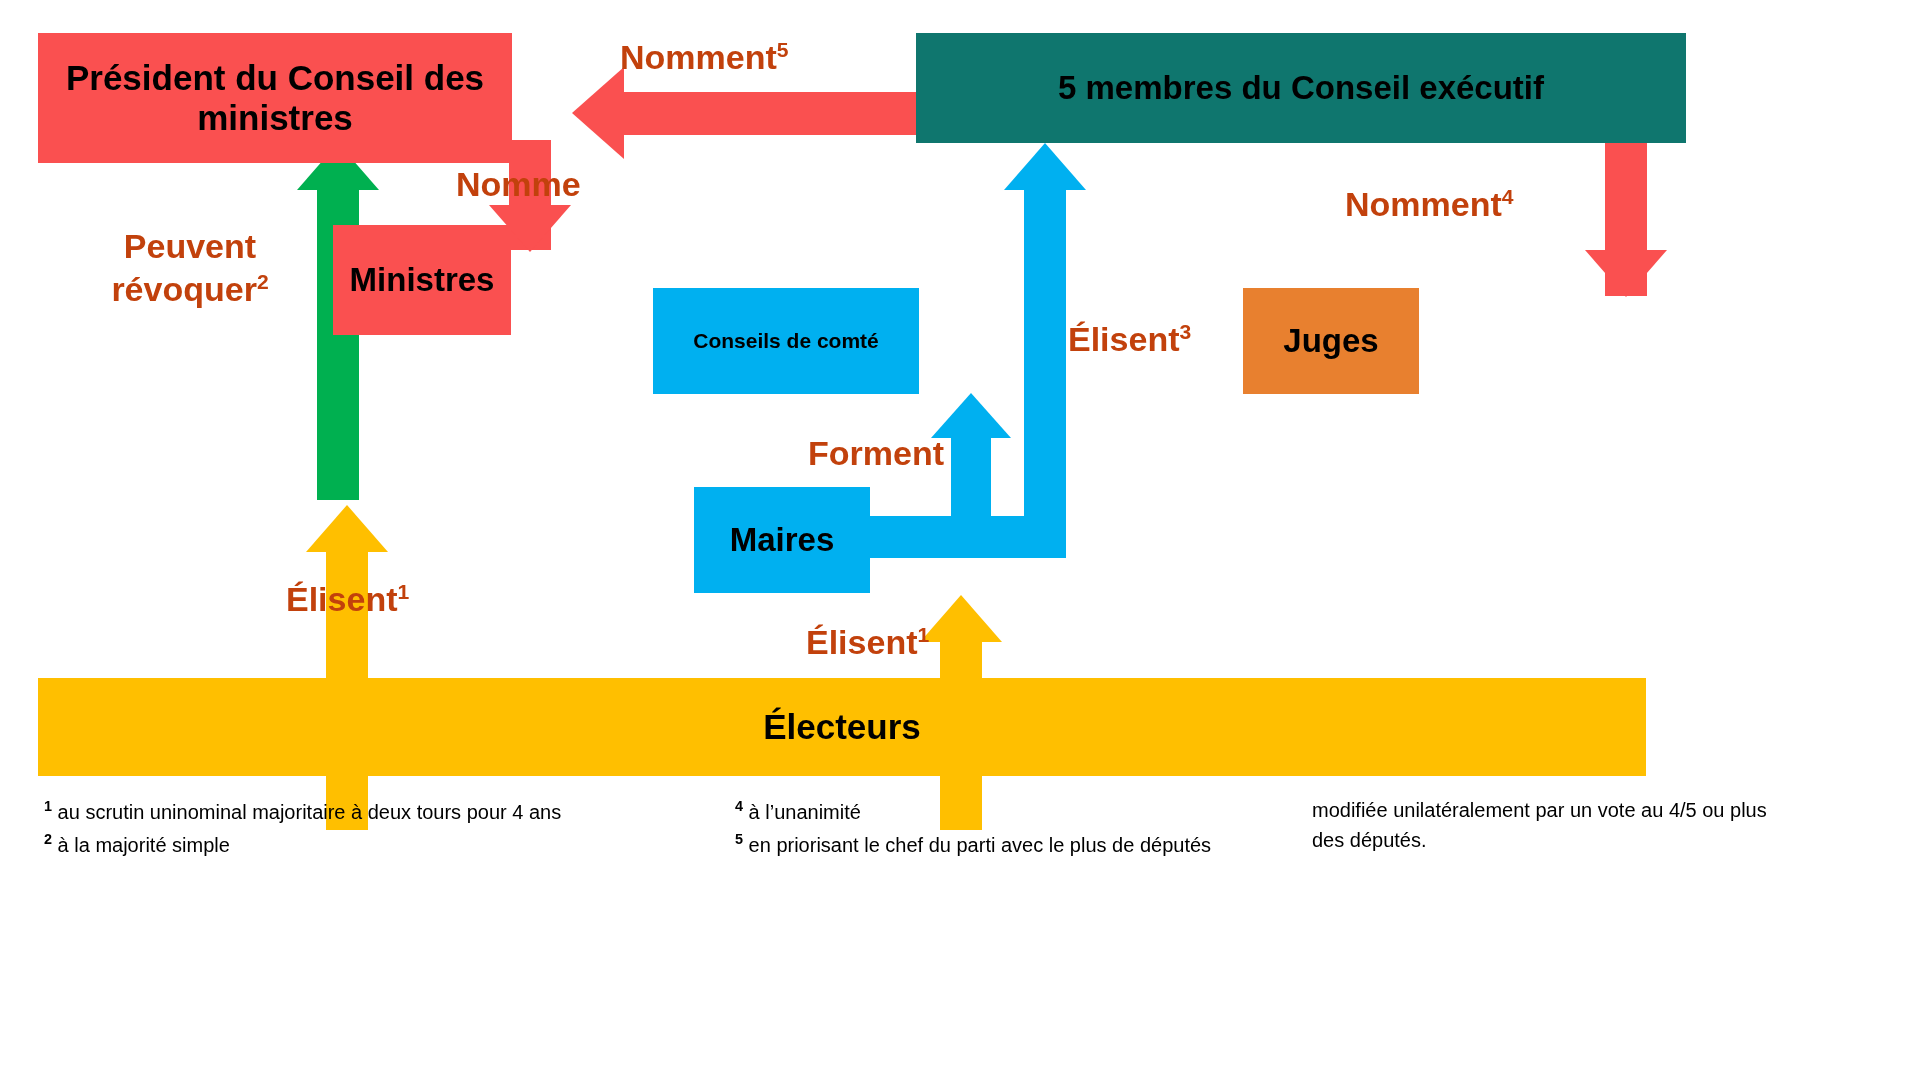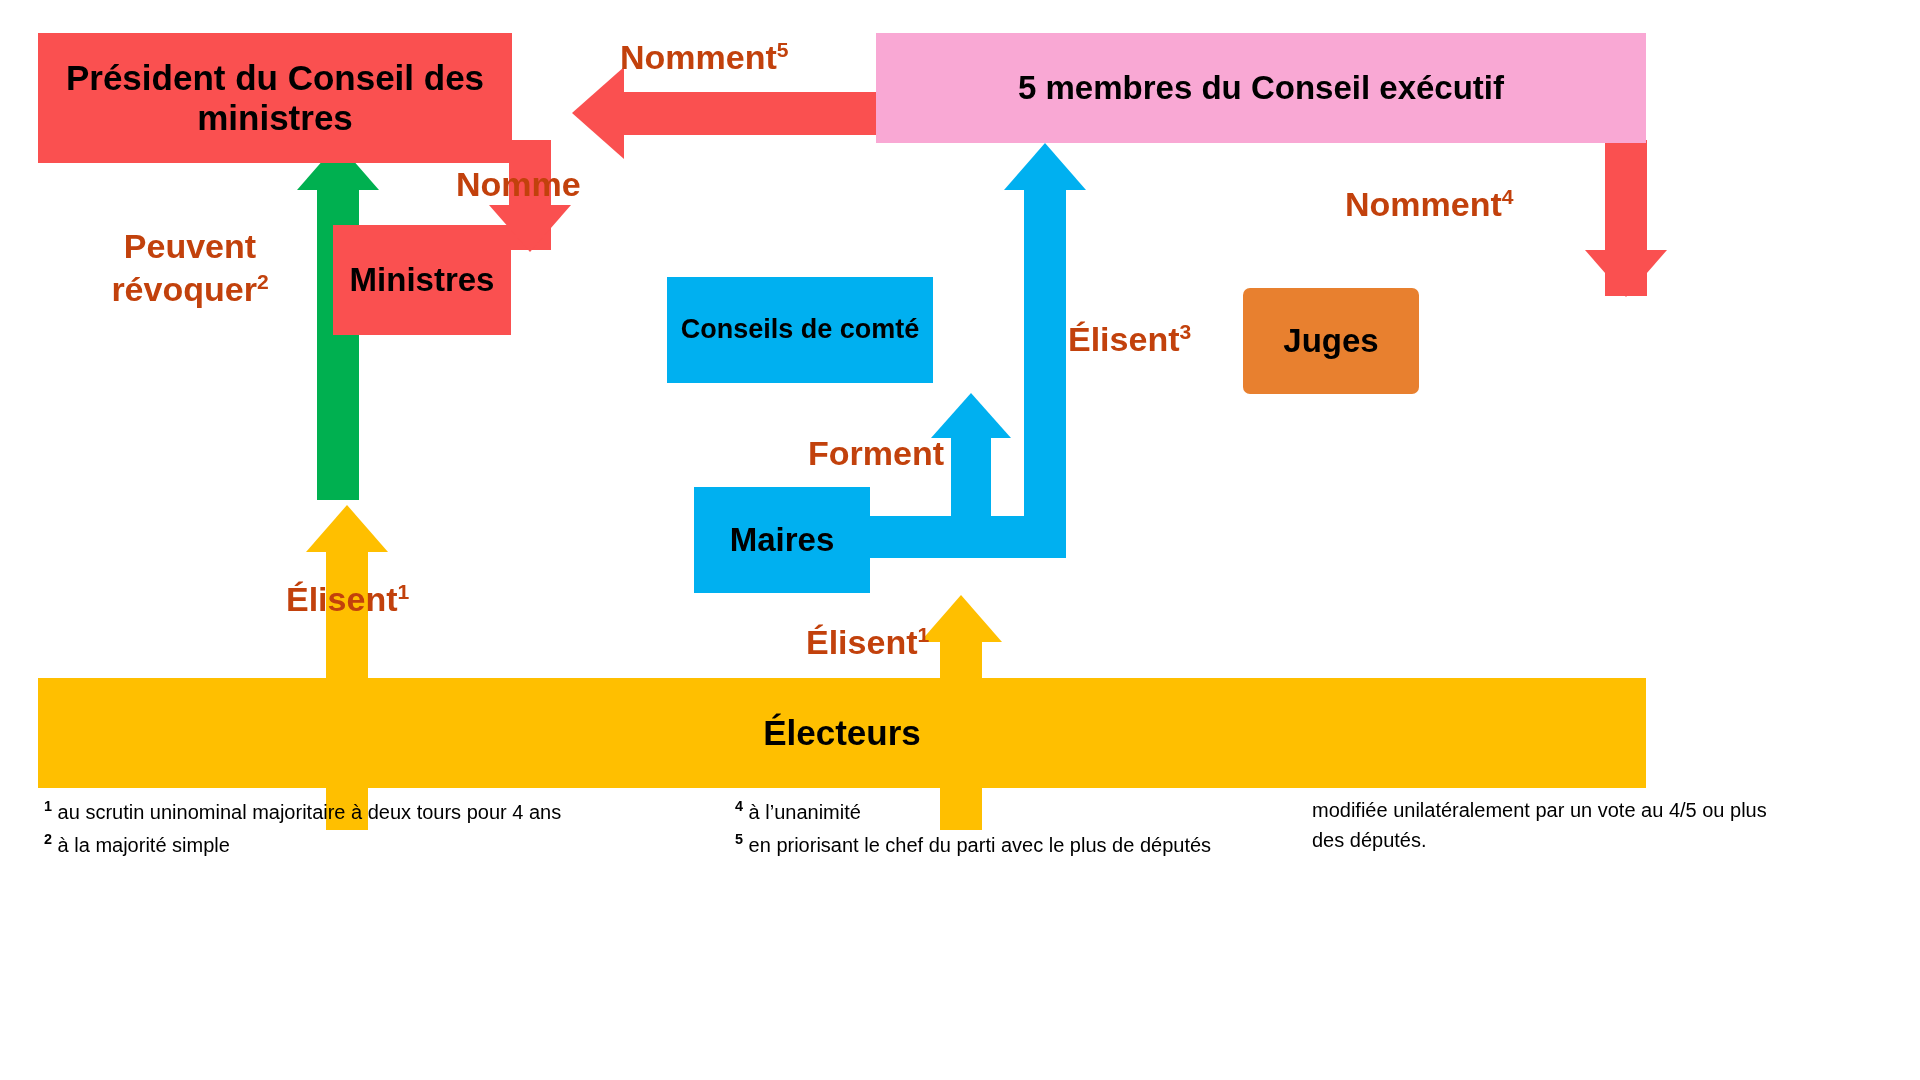--- a/index.html
+++ b/index.html
@@ -90,42 +90,42 @@
   <div class="tri" style="left:931px; top:393px; border-left:40px solid transparent; border-right:40px solid transparent; border-bottom:45px solid #00B0F0;"></div>
 
   <div class="bar" style="left:866px; top:516px; width:200px; height:42px; background:#00B0F0;"></div>
   <div class="bar" style="left:1024px; top:190px; width:42px; height:368px; background:#00B0F0;"></div>
   <div class="tri" style="left:1004px; top:143px; border-left:41px solid transparent; border-right:41px solid transparent; border-bottom:47px solid #00B0F0;"></div>
 
   <div class="box" style="left:38px; top:33px; width:474px; height:130px; background:#FA5050; font-size:35px;">
     <span>Président du Conseil des ministres</span>
   </div>
 
-  <div class="box" style="left:876px; top:33px; width:770px; height:110px; background:#f9a8d4; font-size:33px;">
+  <div class="box" style="left:916px; top:33px; width:770px; height:110px; background:#0f766e; font-size:33px;">
     <span>5 membres du Conseil exécutif</span>
   </div>
 
   <div class="box" style="left:333px; top:225px; width:178px; height:110px; background:#FA5050; font-size:33px;">
     <span>Ministres</span>
   </div>
 
 
-  <div class="box" style="left:653px; top:277px; width:266px; height:106px; background:#00B0F0; font-size:27px;margin-left:14px;">
+  <div class="box" style="left:653px; top:288px; width:266px; height:106px; background:#00B0F0; font-size:21px;">
     <span>Conseils de comté</span>
   </div>
 
   <div class="box" style="left:694px; top:487px; width:176px; height:106px; background:#00B0F0; font-size:33px;">
     <span>Maires</span>
   </div>
 
-  <div class="box" style="left:1243px; top:288px; width:176px; height:106px; background:#E8802F; font-size:33px;border-radius:7px;">
+  <div class="box" style="left:1243px; top:288px; width:176px; height:106px; background:#E8802F; font-size:33px;">
     <span>Juges</span>
   </div>
 
-  <div class="box" style="left:38px; top:678px; width:1608px; height:110px; background:#FFBF00; font-size:35px;">
+  <div class="box" style="left:38px; top:678px; width:1608px; height:98px; background:#FFBF00; font-size:35px;">
     <span>Électeurs</span>
   </div>
 
   <div class="lbl" style="left:620px; top:38px; font-size:34px;">
     <span>Nomment</span><sup>5</sup>
   </div>
 
   <div class="lbl" style="left:456px; top:165px; font-size:34px;text-align:right;">
     <span>Nomme</span>
   </div>

